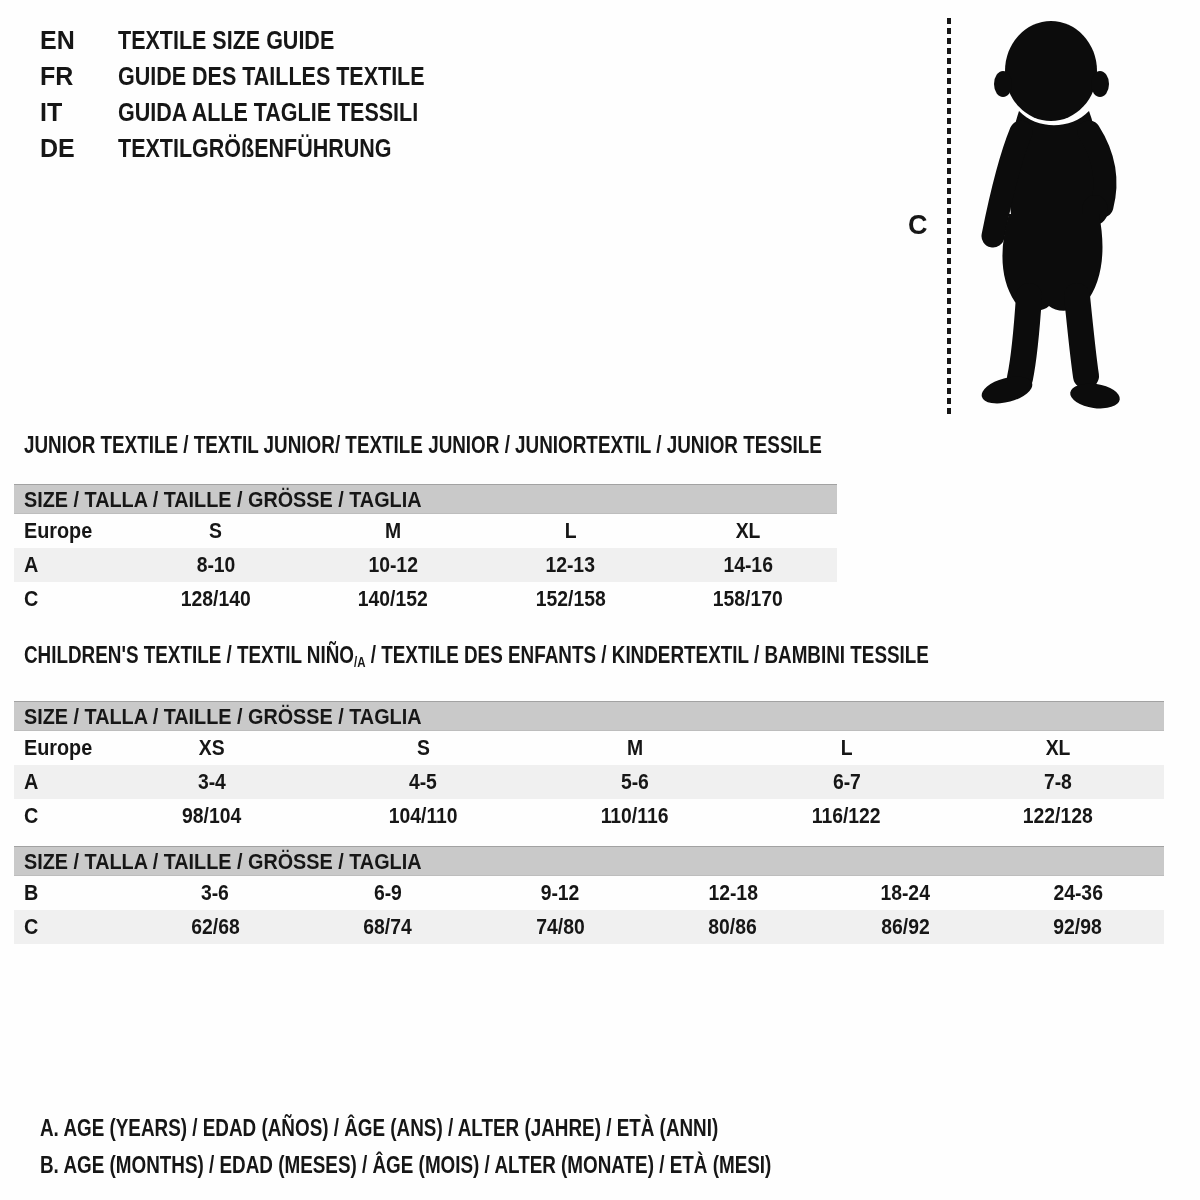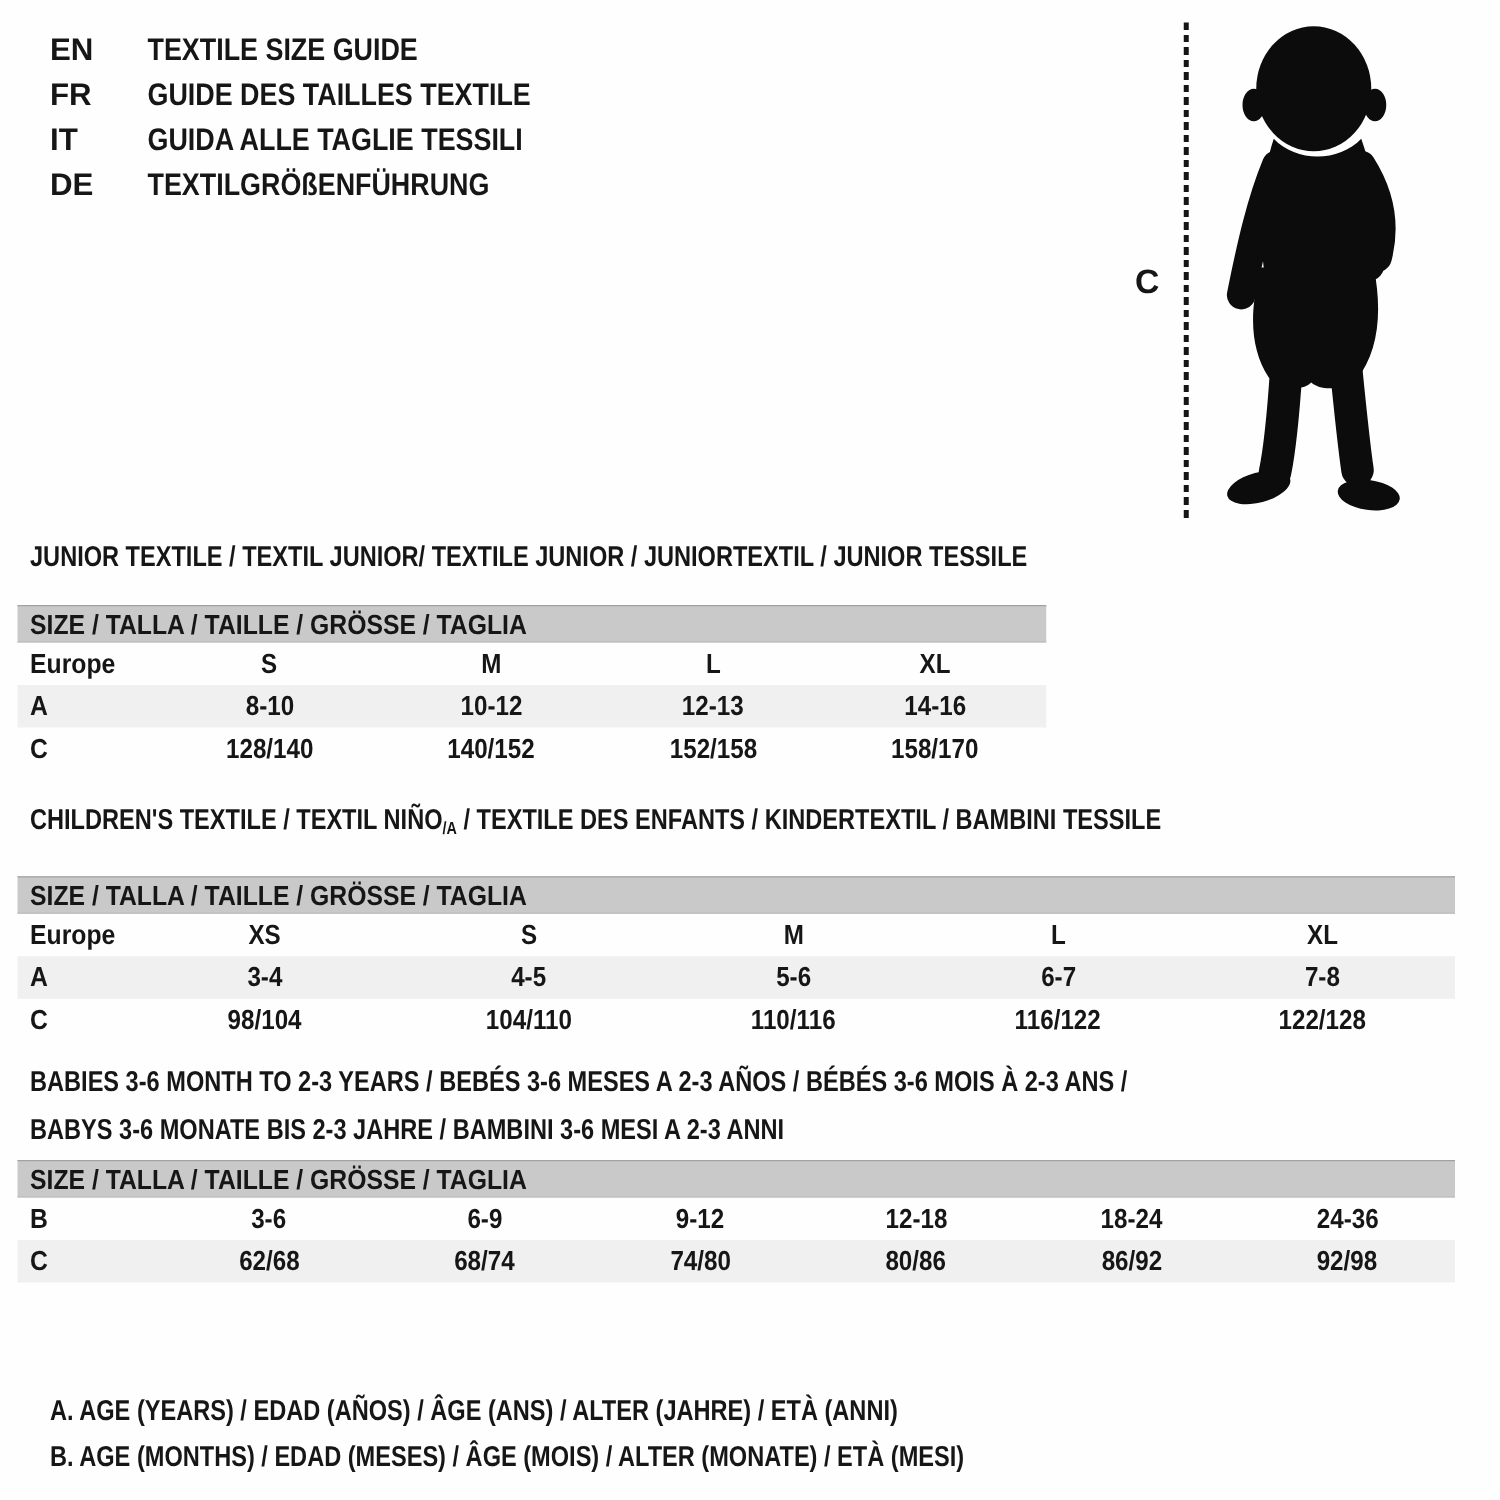--- a/index.html
+++ b/index.html
@@ -163,24 +163,20 @@
       <span class="cell"><span class="cxc">98/104</span></span>
       <span class="cell"><span class="cxc">104/110</span></span>
       <span class="cell"><span class="cxc">110/116</span></span>
       <span class="cell"><span class="cxc">116/122</span></span>
       <span class="cell"><span class="cxc">122/128</span></span>
     </div>
   </div>
 </div>
 
 <div class="section" id="sec-babies">
-  <div class="section-title">
-    <div><span class="cxl">BABIES 3-6 MONTH TO 2-3 YEARS / BEBÉS 3-6 MESES A 2-3 AÑOS / BÉBÉS 3-6 MOIS À 2-3 ANS /</span></div>
-    <div><span class="cxl">BABYS 3-6 MONATE BIS 2-3 JAHRE / BAMBINI 3-6 MESI A 2-3 ANNI</span></div>
-  </div>
   <div class="stable t3">
     <div class="thead">
       <span class="th"><span class="cxm">SIZE / TALLA / TAILLE / GRÖSSE / TAGLIA</span></span>
     </div>
     <div class="trow">
       <span class="rlabel"><span class="cxm">B</span></span>
       <span class="cell"><span class="cxc">3-6</span></span>
       <span class="cell"><span class="cxc">6-9</span></span>
       <span class="cell"><span class="cxc">9-12</span></span>
       <span class="cell"><span class="cxc">12-18</span></span>

